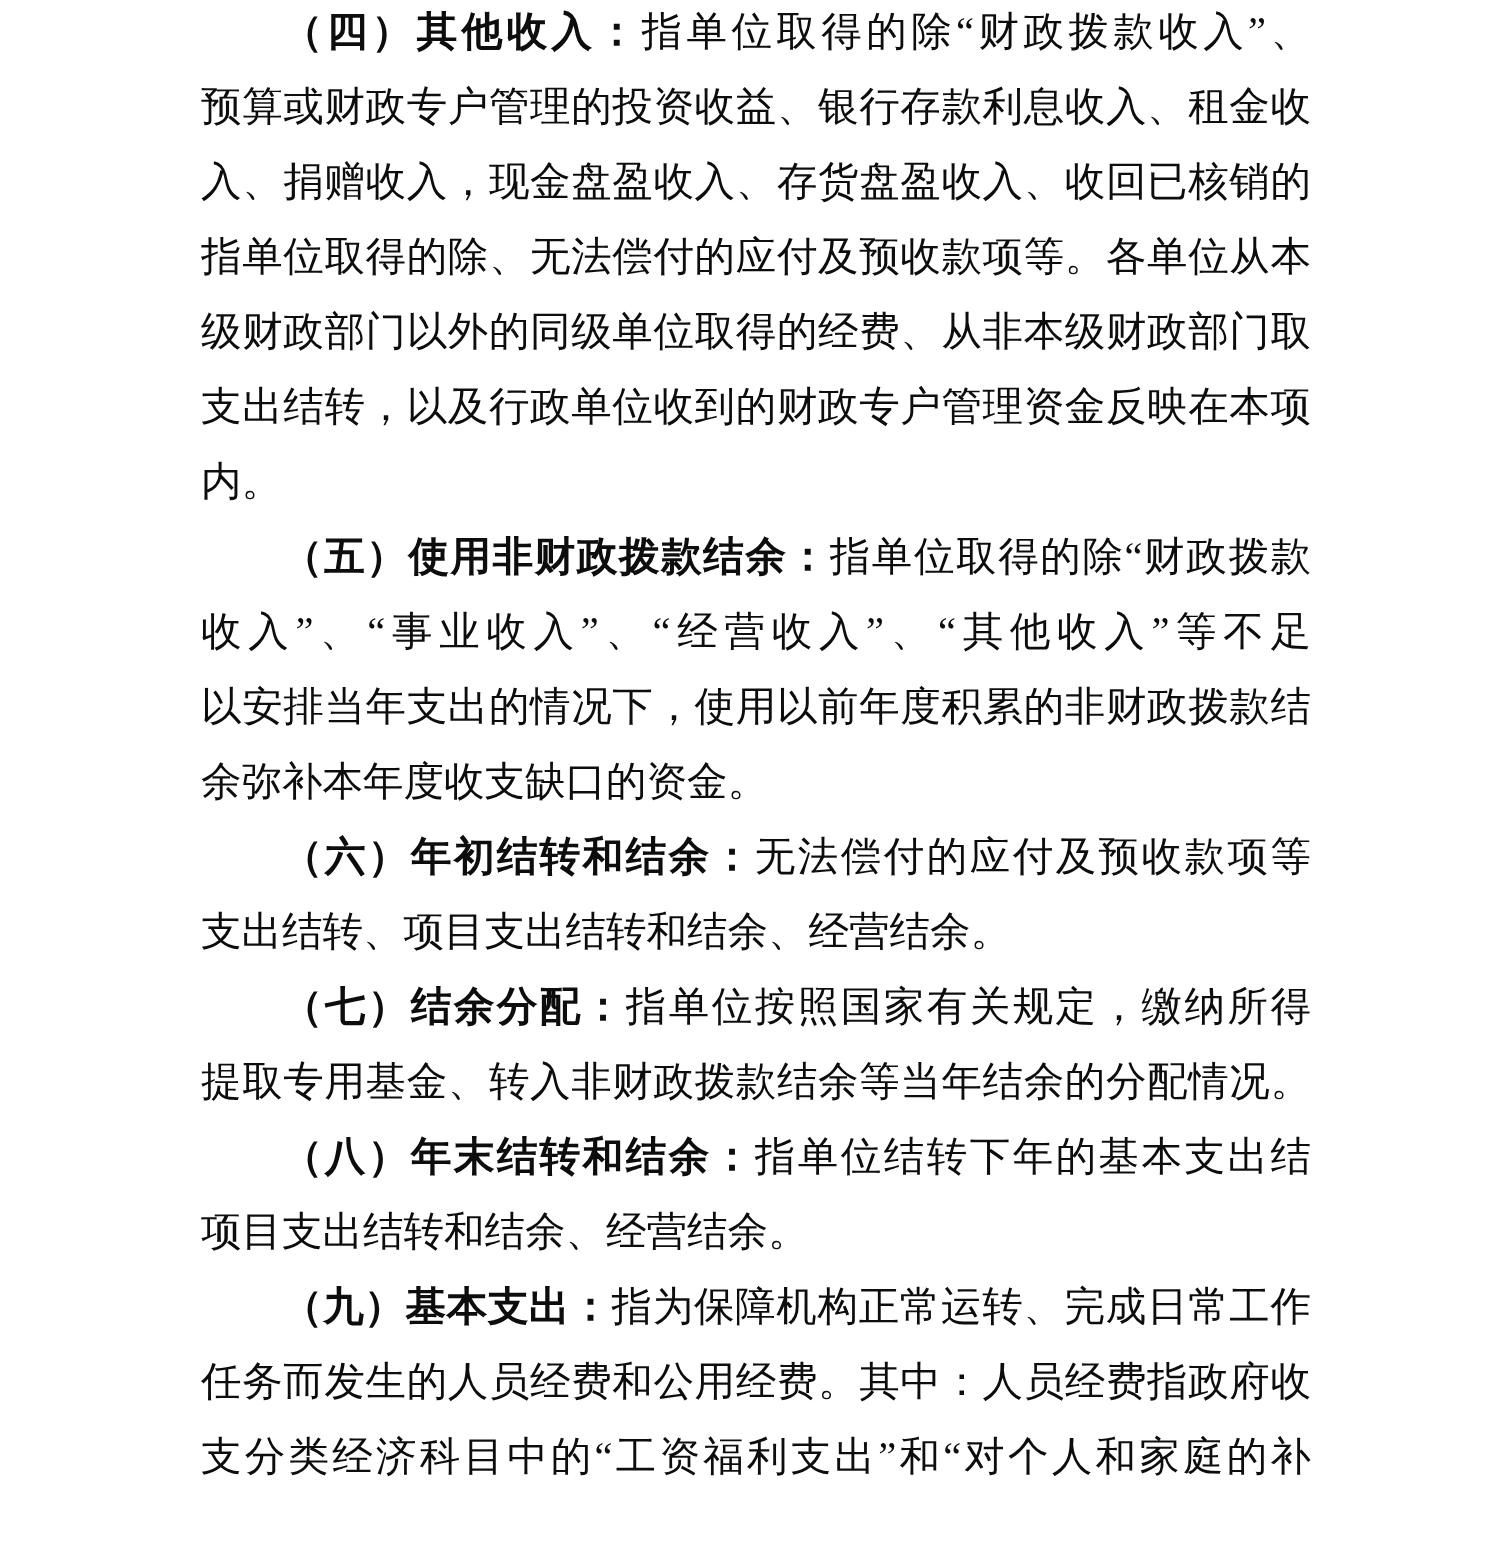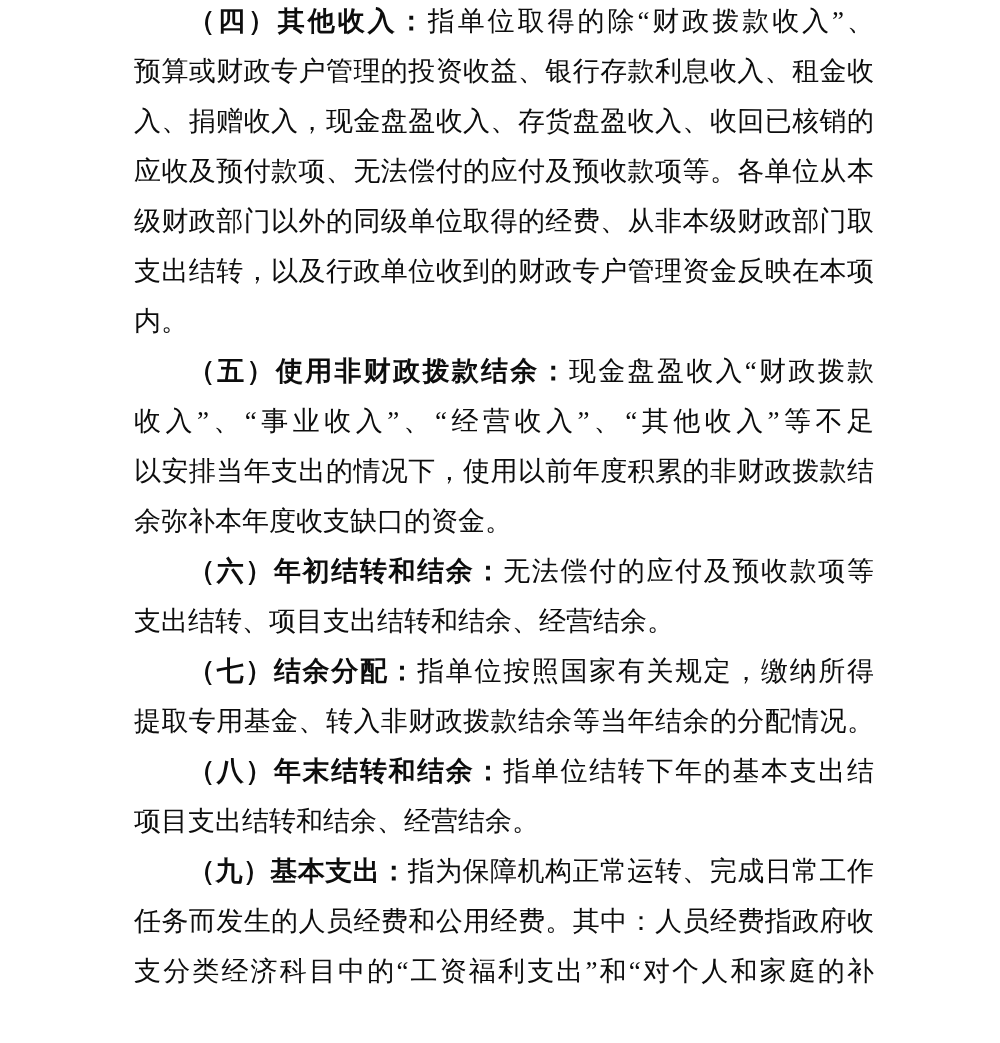--- a/index.html
+++ b/index.html
@@ -56,27 +56,27 @@
 </style>
 </head>
 <body>
 
 <div class="page">
   <div class="doc-body" id="doc-body">
       <div class="para">
         <div class="line fill first"><span class="lead">（四）其他收入：</span><span>指单位取得的除“财政拨款收入”、</span></div>
         <div class="line fill">预算或财政专户管理的投资收益、银行存款利息收入、租金收</div>
         <div class="line fill">入、捐赠收入，现金盘盈收入、存货盘盈收入、收回已核销的</div>
-        <div class="line fill">应收及预付款项、无法偿付的应付及预收款项等。各单位从本</div>
+        <div class="line fill">指单位取得的除、无法偿付的应付及预收款项等。各单位从本</div>
         <div class="line fill">级财政部门以外的同级单位取得的经费、从非本级财政部门取</div>
         <div class="line fill">支出结转，以及行政单位收到的财政专户管理资金反映在本项</div>
         <div class="line short">内。</div>
       </div>
       <div class="para">
-        <div class="line fill first"><span class="lead">（五）使用非财政拨款结余：</span><span>现金盘盈收入“财政拨款</span></div>
+        <div class="line fill first"><span class="lead">（五）使用非财政拨款结余：</span><span>指单位取得的除“财政拨款</span></div>
         <div class="line fill">收入”、“事业收入”、“经营收入”、“其他收入”等不足</div>
         <div class="line fill">以安排当年支出的情况下，使用以前年度积累的非财政拨款结</div>
         <div class="line short">余弥补本年度收支缺口的资金。</div>
       </div>
       <div class="para">
         <div class="line fill first"><span class="lead">（六）年初结转和结余：</span><span>无法偿付的应付及预收款项等</span></div>
         <div class="line short">支出结转、项目支出结转和结余、经营结余。</div>
       </div>
       <div class="para">
         <div class="line fill first"><span class="lead">（七）结余分配：</span><span>指单位按照国家有关规定，缴纳所得税、</span></div>

